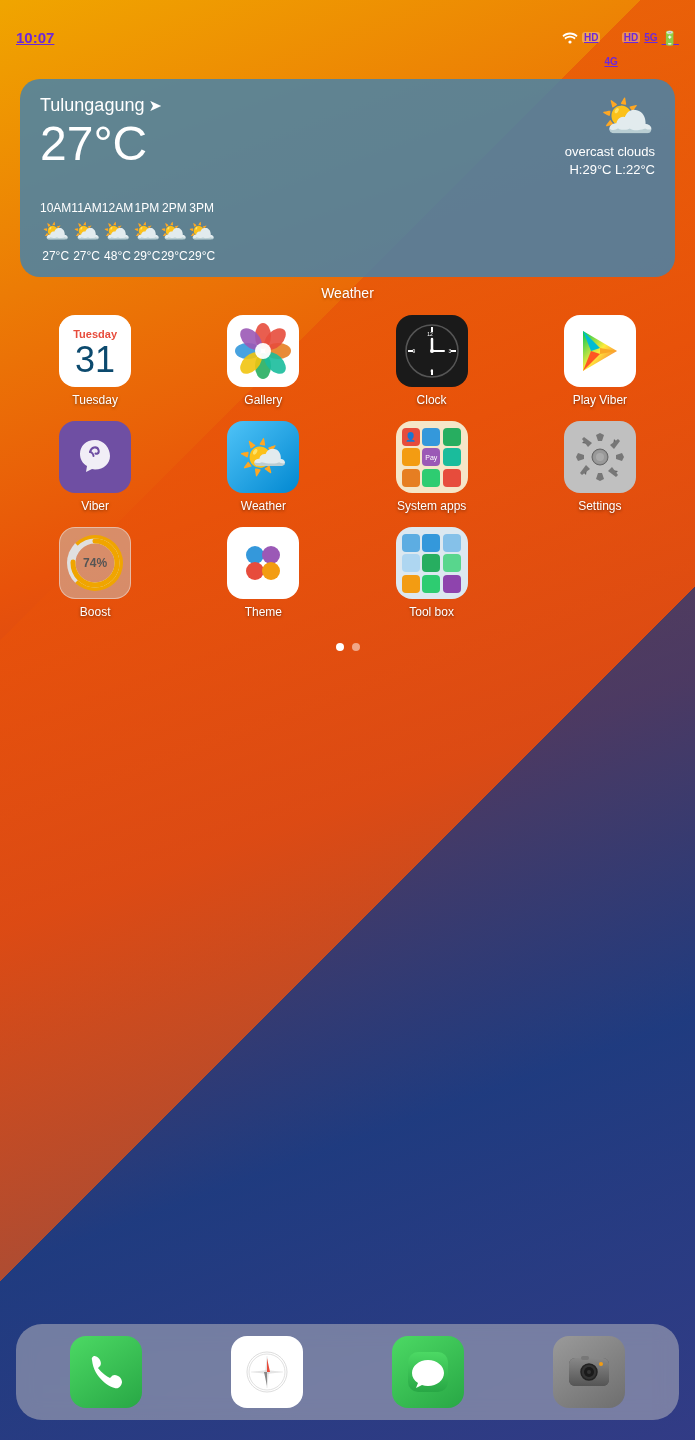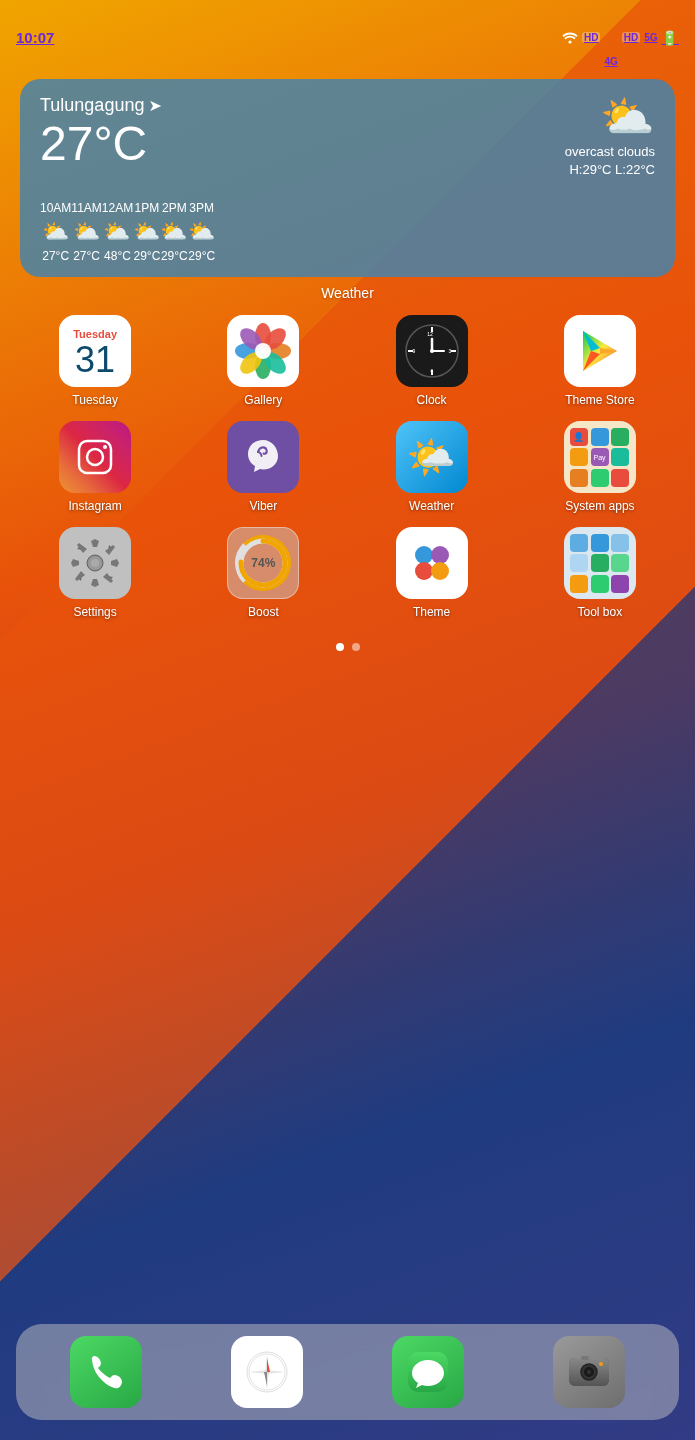--- a/index.html
+++ b/index.html
@@ -418,33 +418,23 @@
             <stop offset="0%" stop-color="#00c853"></stop>
             <stop offset="50%" stop-color="#ffeb3b"></stop>
             <stop offset="100%" stop-color="#f44336"></stop>
           </linearGradient>
         </defs>
         <polygon points="8,5 25,22 16,25" fill="#00bcd4"></polygon>
         <polygon points="8,45 25,28 16,25" fill="#ff5722"></polygon>
         <polygon points="25,22 42,25 25,28" fill="#f9a825"></polygon>
       </svg>
     </div>
-    <span class="app-label">Theme Store</span>
-  </div>
-
-  <div class="app-item">
-    <div class="app-icon icon-instagram">
-      <svg width="44" height="44" viewBox="0 0 44 44" fill="none">
-        <rect x="6" y="6" width="32" height="32" rx="8" stroke="white" stroke-width="2.5" fill="none"></rect>
-        <circle cx="22" cy="22" r="8" stroke="white" stroke-width="2.5" fill="none"></circle>
-        <circle cx="32" cy="12" r="2" fill="white"></circle>
-      </svg>
-    </div>
-    <span class="app-label">Instagram</span>
-  </div>
+    <span class="app-label">Play Viber</span>
+  </div>
+
 
   <div class="app-item">
     <div class="app-icon icon-viber">
       <svg width="46" height="46" viewBox="0 0 46 46" fill="none">
         <path d="M23 6C14 6 8 12 8 20C8 25 10.5 29.5 15 32L14 38L20 35C21 35.3 22 35.5 23 35.5C32 35.5 38 29.5 38 22C38 14 32 6 23 6Z" fill="white" opacity="0.9"></path>
         <path d="M18 18C18 18 19.5 18.2 20.5 19.5C21.5 20.8 21.5 22 21.5 22" stroke="#6f4fa3" stroke-width="2" stroke-linecap="round" fill="none"></path>
         <path d="M18 18C18.5 16 19.5 14 22 13.5C24.5 13 26 14.5 26.5 16C27 17.5 26.5 19 25.5 19.5C24.5 20 23.5 19.5 23.5 19.5" stroke="#6f4fa3" stroke-width="2" stroke-linecap="round" fill="none"></path>
       </svg>
     </div>
     <span class="app-label">Viber</span>

